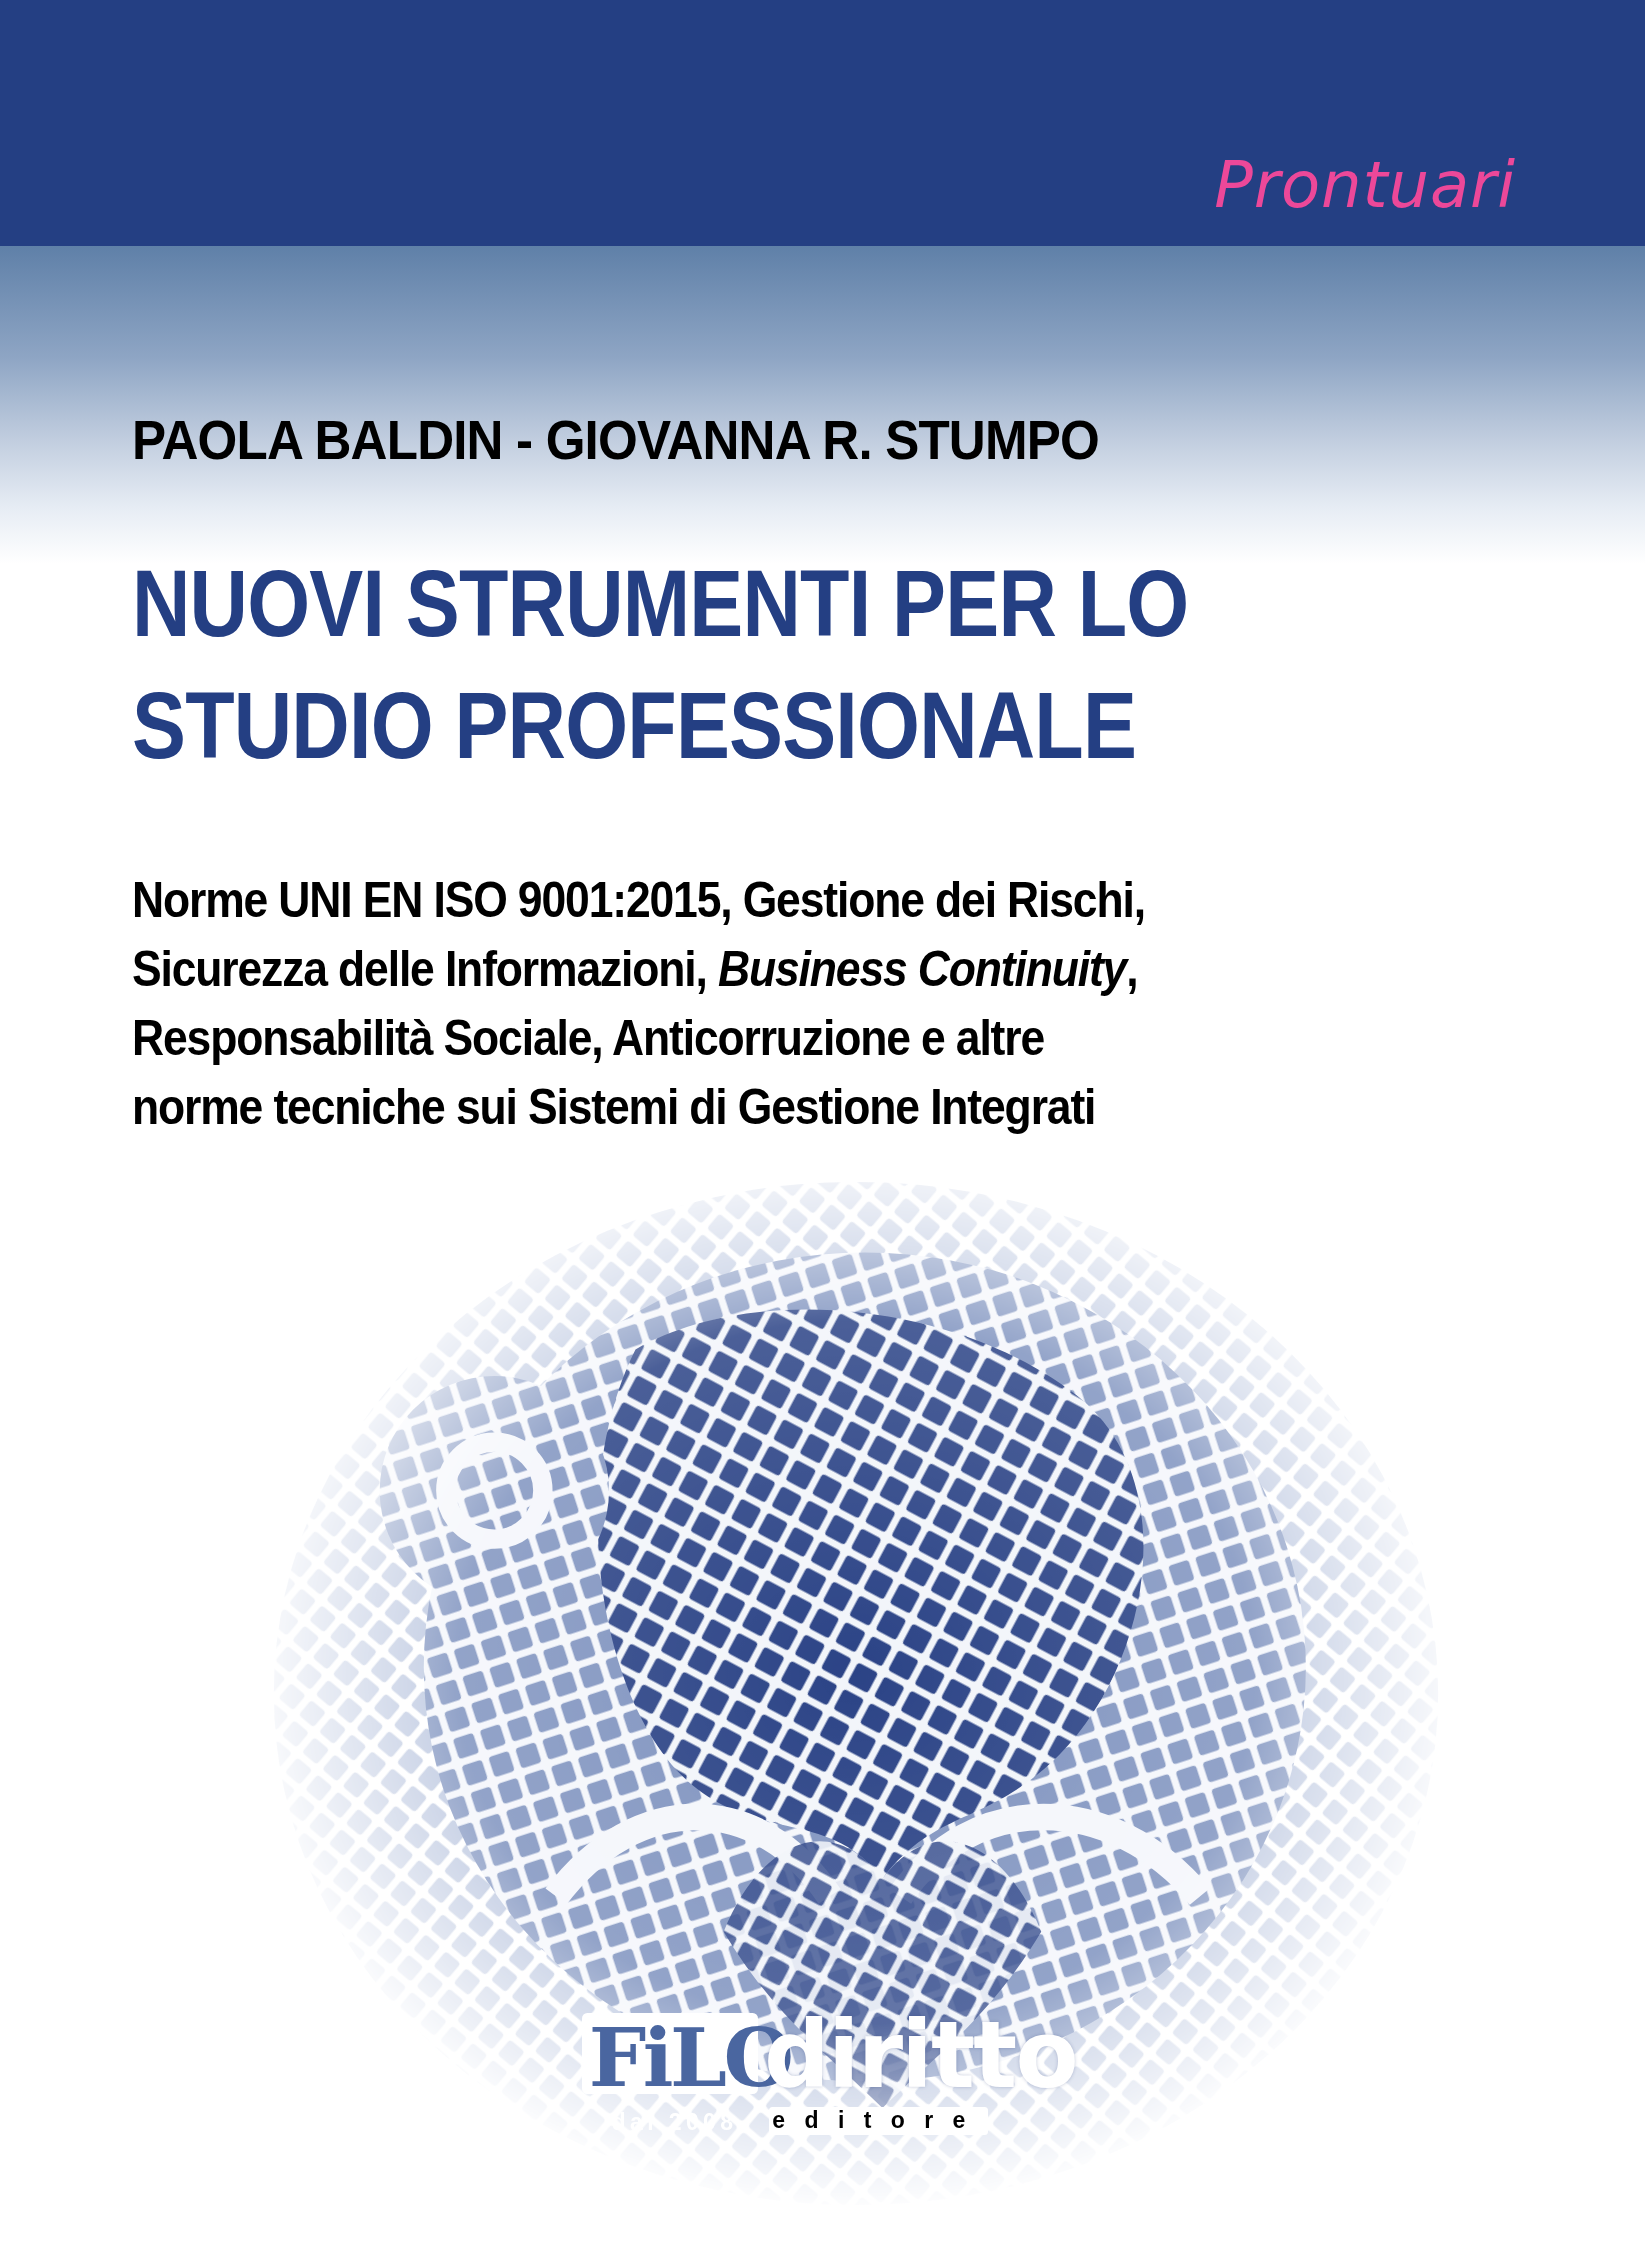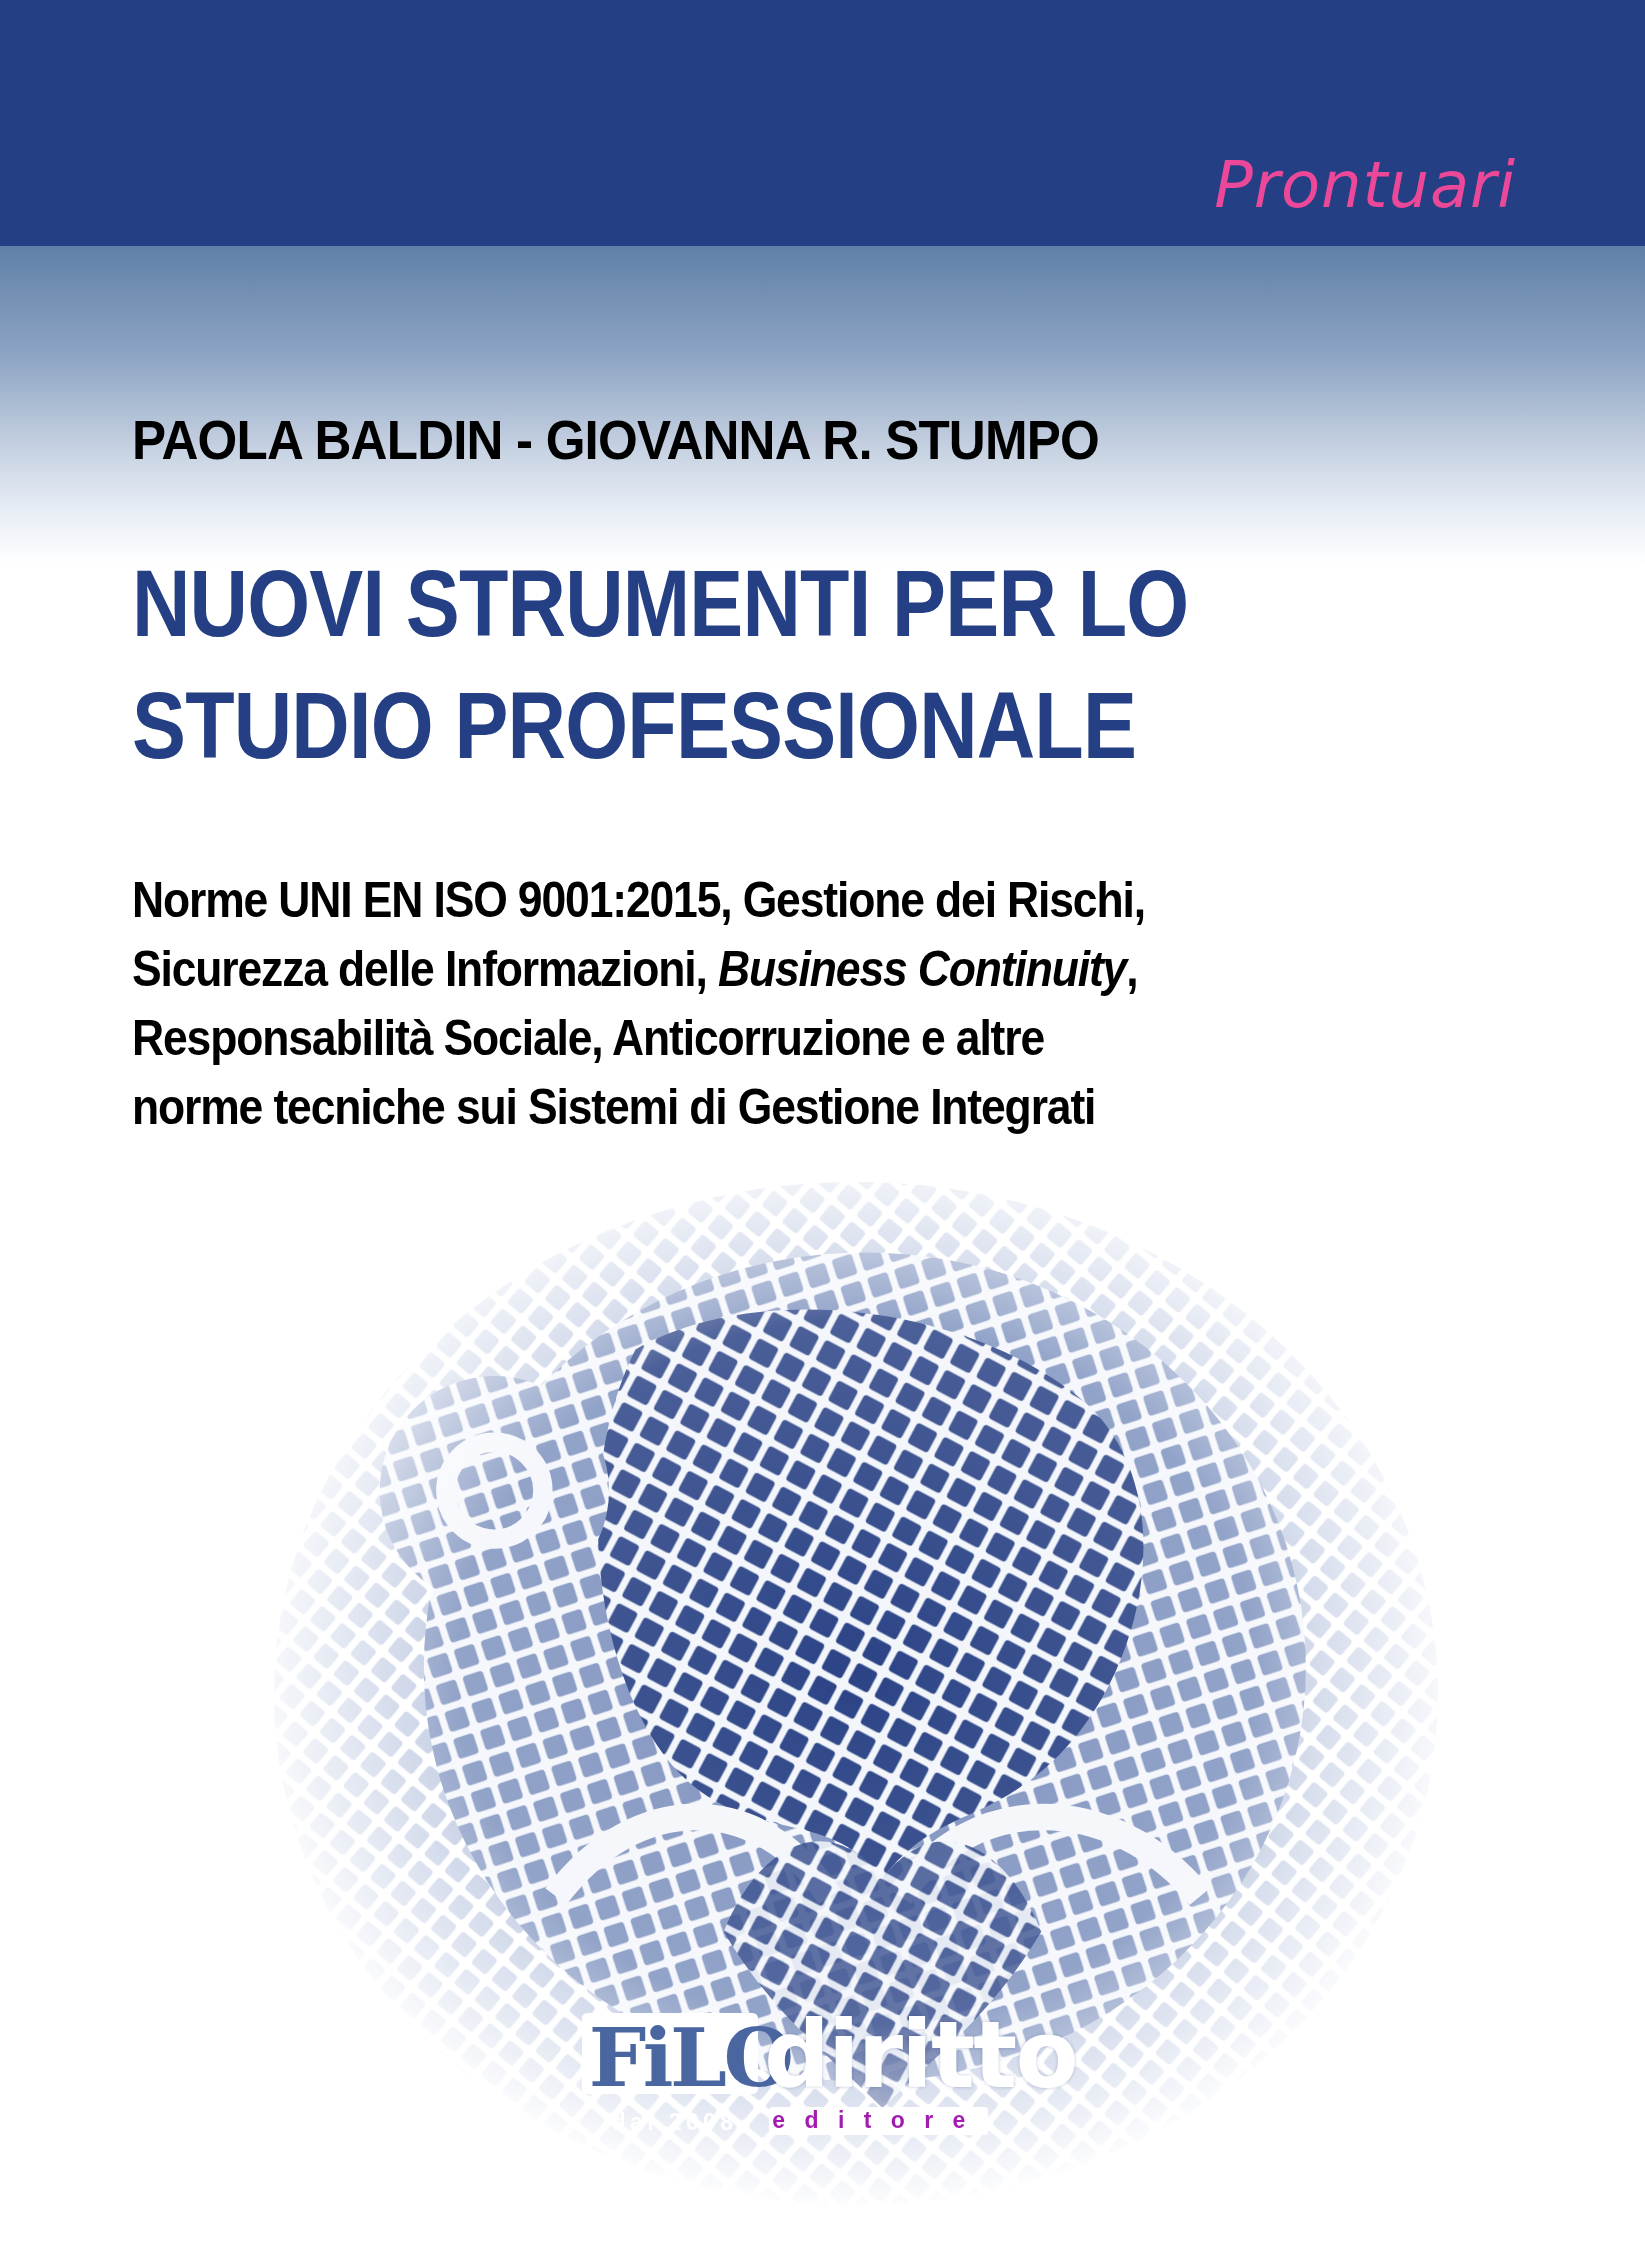--- a/index.html
+++ b/index.html
@@ -9,21 +9,21 @@
   .fade { position: absolute; left: 0; top: 246px; width: 1645px; height: 318px; background: linear-gradient(to bottom, #5f80a8 0%, #8ea5c4 35%, #c3cfe0 62%, #e6ecf4 82%, #ffffff 100%); }
   .authors { position: absolute; left: 132px; top: 408px; font-size: 55px; font-weight: bold; color: #000000; letter-spacing: -0.9px; transform: scaleX(0.93); transform-origin: left; white-space: nowrap; }
   .title { position: absolute; left: 132px; top: 543px; color: #243f83; font-weight: bold; font-size: 94px; line-height: 122px; letter-spacing: -0.9px; transform: scaleX(0.86); transform-origin: left; white-space: nowrap; }
   .subtitle { position: absolute; left: 132px; top: 866px; color: #000000; font-weight: bold; font-size: 50px; line-height: 69px; letter-spacing: -1.3px; transform: scaleX(0.89); transform-origin: left; white-space: nowrap; }
   .subtitle i { font-style: italic; }
   .mosaic { position: absolute; left: 265px; top: 1173px; width: 1182px; height: 1041px; }
   .logo { position: absolute; left: 573px; top: 2003px; width: 529px; height: 132px; }
   .logo-filo { position: absolute; left: 8.8px; top: 10px; width: 176px; height: 81px; background: #ffffff; border-radius: 5.3px; }
   .logo-filo span { position: absolute; left: 7px; top: -3.5px; font-family: "DejaVu Serif", serif; font-weight: bold; font-size: 81px; color: #4a66a0; letter-spacing: -3.5px; }
   .logo-diritto { position: absolute; left: 191px; top: 3.5px; font-family: "DejaVu Sans", sans-serif; font-weight: bold; font-size: 92px; color: #ffffff; letter-spacing: -1.8px; line-height: 97px; text-shadow: 0 0 3.5px rgba(40,60,120,0.3); }
-  .logo-editore { position: absolute; left: 196px; top: 104px; width: 219px; height: 28px; background: #ffffff; border-radius: 3.5px; color: #a21caf; font-weight: bold; font-size: 23px; letter-spacing: 19.4px; text-align: center; line-height: 26.5px; }
+  .logo-editore { position: absolute; left: 196px; top: 104px; width: 219px; height: 28px; background: #ffffff; border-radius: 3.5px; color: #000000; font-weight: bold; font-size: 23px; letter-spacing: 19.4px; text-align: center; line-height: 26.5px; }
   .logo-dal { position: absolute; left: 26.5px; top: 106px; color: #ffffff; font-weight: bold; font-size: 23px; letter-spacing: 4.4px; margin-left: 12px; }
 </style>
 </head>
 <body>
 
 <div class="top-band"></div>
 <div class="series">Prontuari</div>
 <div class="fade"></div>
 
 <div class="authors">PAOLA BALDIN - GIOVANNA R. STUMPO</div>

